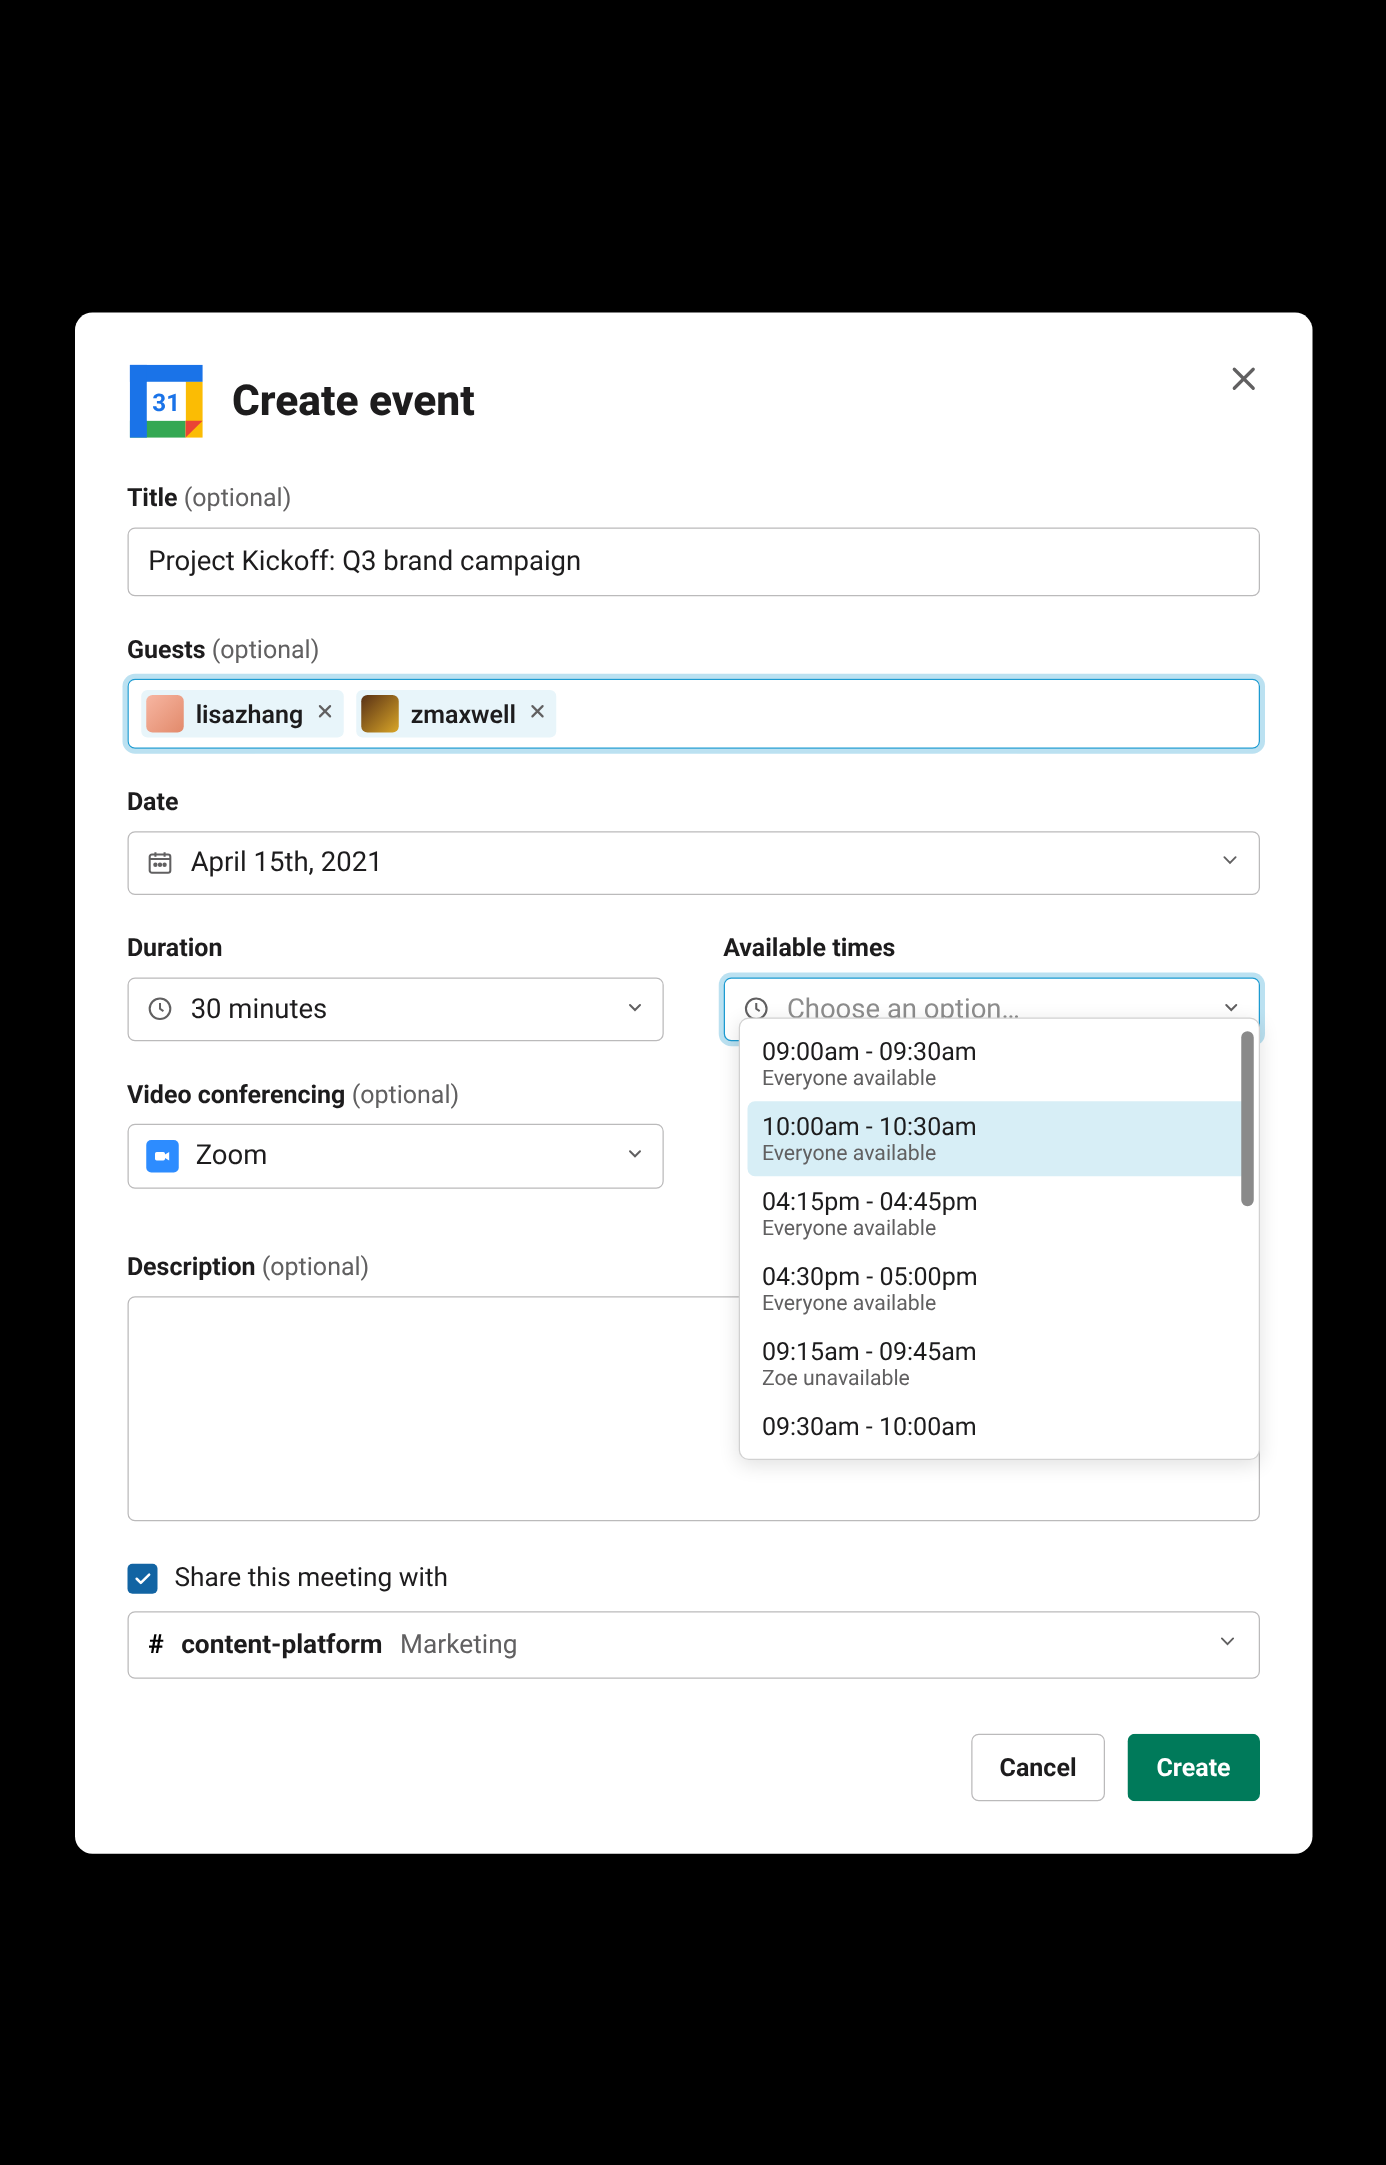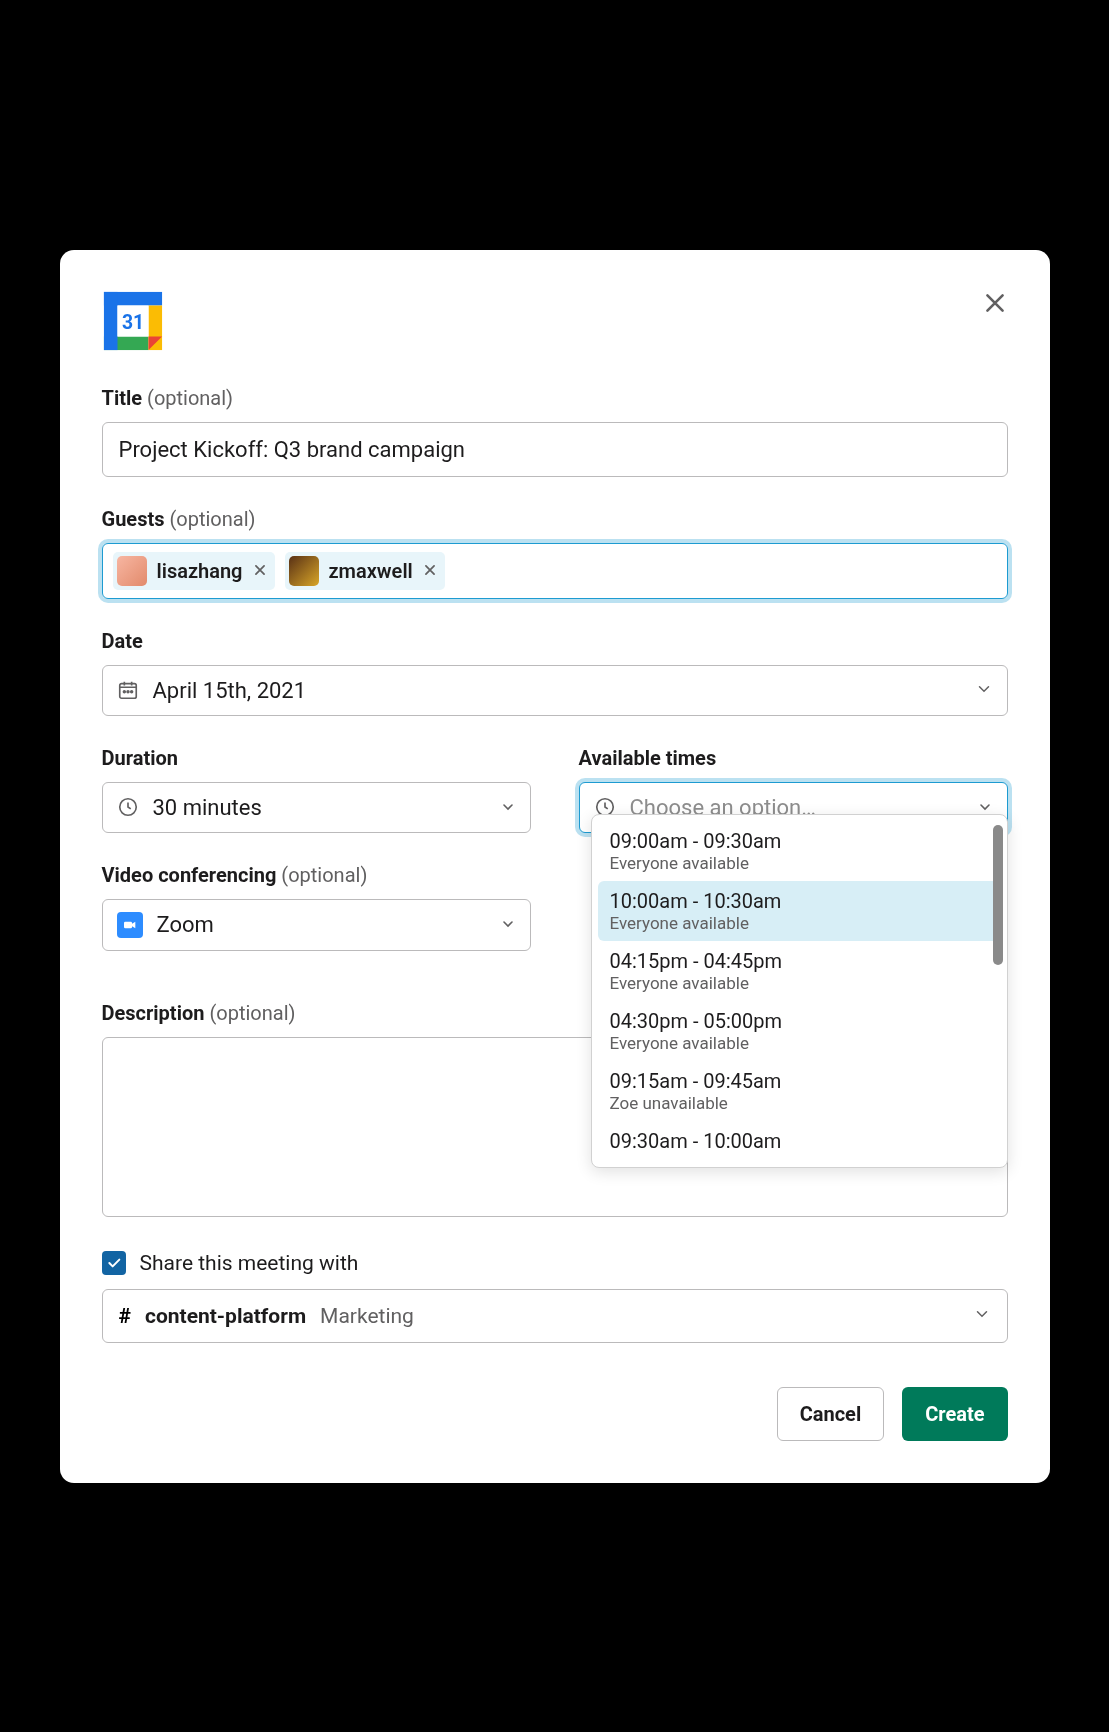--- a/index.html
+++ b/index.html
@@ -74,20 +74,21 @@
         <rect x="2" y="2" width="60" height="60" rx="4" fill="#fff"></rect>
         <rect x="2" y="2" width="60" height="14" fill="#1a73e8"></rect>
         <rect x="2" y="48" width="46" height="14" fill="#34a853"></rect>
         <rect x="48" y="16" width="14" height="46" fill="#fbbc04"></rect>
         <polygon points="48,48 62,48 48,62" fill="#ea4335"></polygon>
         <rect x="2" y="2" width="14" height="60" fill="#1a73e8"></rect>
         <rect x="16" y="16" width="32" height="32" fill="#fff"></rect>
         <text x="32" y="40" text-anchor="middle" font-size="20" font-weight="700" fill="#1a73e8" font-family="Arial">31</text>
       </svg>
     </span>
+    <div class="title">Create event</div>
     <span class="close">
       <svg viewBox="0 0 24 24">
             <path d="M5 5 L19 19 M19 5 L5 19" stroke="currentColor" stroke-width="2.4" stroke-linecap="round"></path>
           </svg>
     </span>
   </div>
 
   <div class="field">
     <div class="label">
       <span>Title</span> <span class="opt">(optional)</span>

